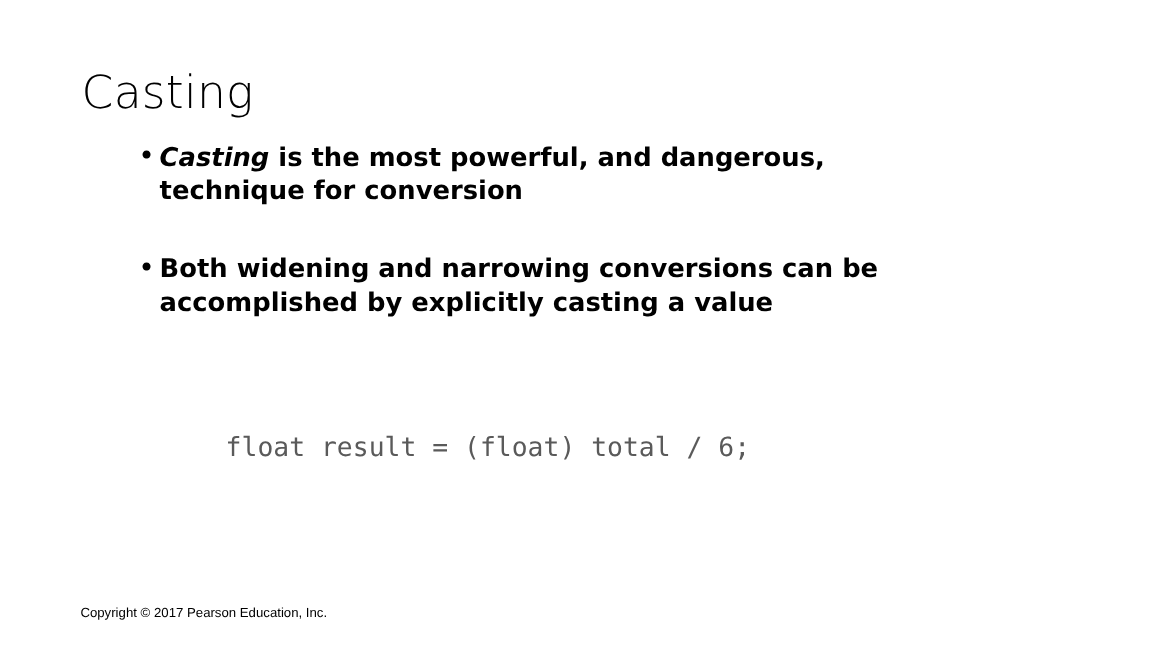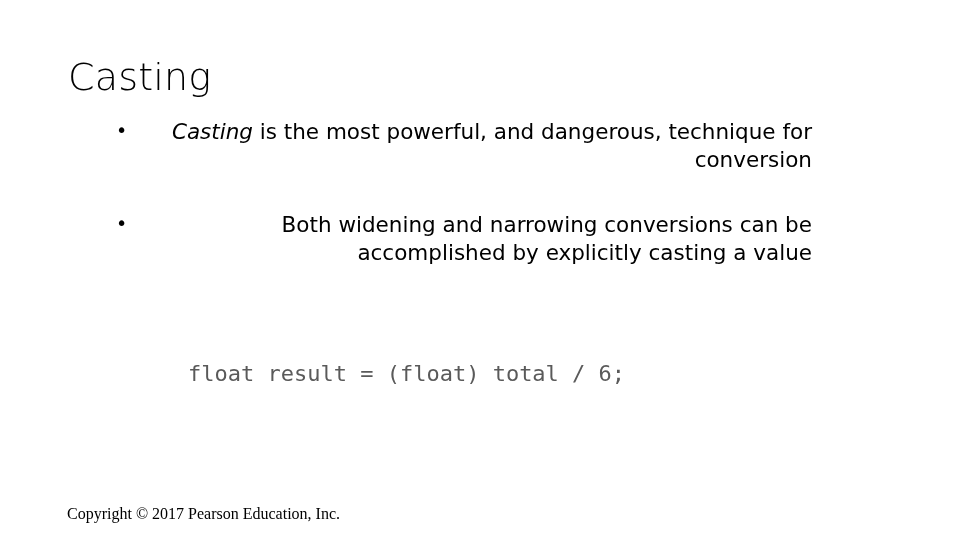--- a/index.html
+++ b/index.html
@@ -41,24 +41,23 @@
     top: 118px;
     width: 700px;
   }
 
   .bullet {
     position: relative;
     padding-left: 21px;
     margin: 0 0 24px 0;
     font-family: "DejaVu Sans", sans-serif;
     font-size: 21.5px;
-    font-weight: 400;
+    font-weight: 700;
     color: #000000;
     line-height: 1.30;
-    text-align: right;
   }
   .bullet:before {
     content: "\2022";
     position: absolute;
     left: 4px;
     top: 0;
     font-size: 19px;
     line-height: 1.30;
     color: #000000;
   }
@@ -83,22 +82,22 @@
   }
   .code-line {
     display: block;
   }
 
   
   .copyright {
     position: absolute;
     left: 67px;
     top: 505px;
-    font-family: Liberation Serif, serif;
-    font-size: 16px;
+    font-family: Liberation Sans, sans-serif;
+    font-size: 11px;
     font-weight: 400;
     color: #000000;
     white-space: nowrap;
   }
 </style>
 </head>
 <body>
 
 <div class="slide">
 

